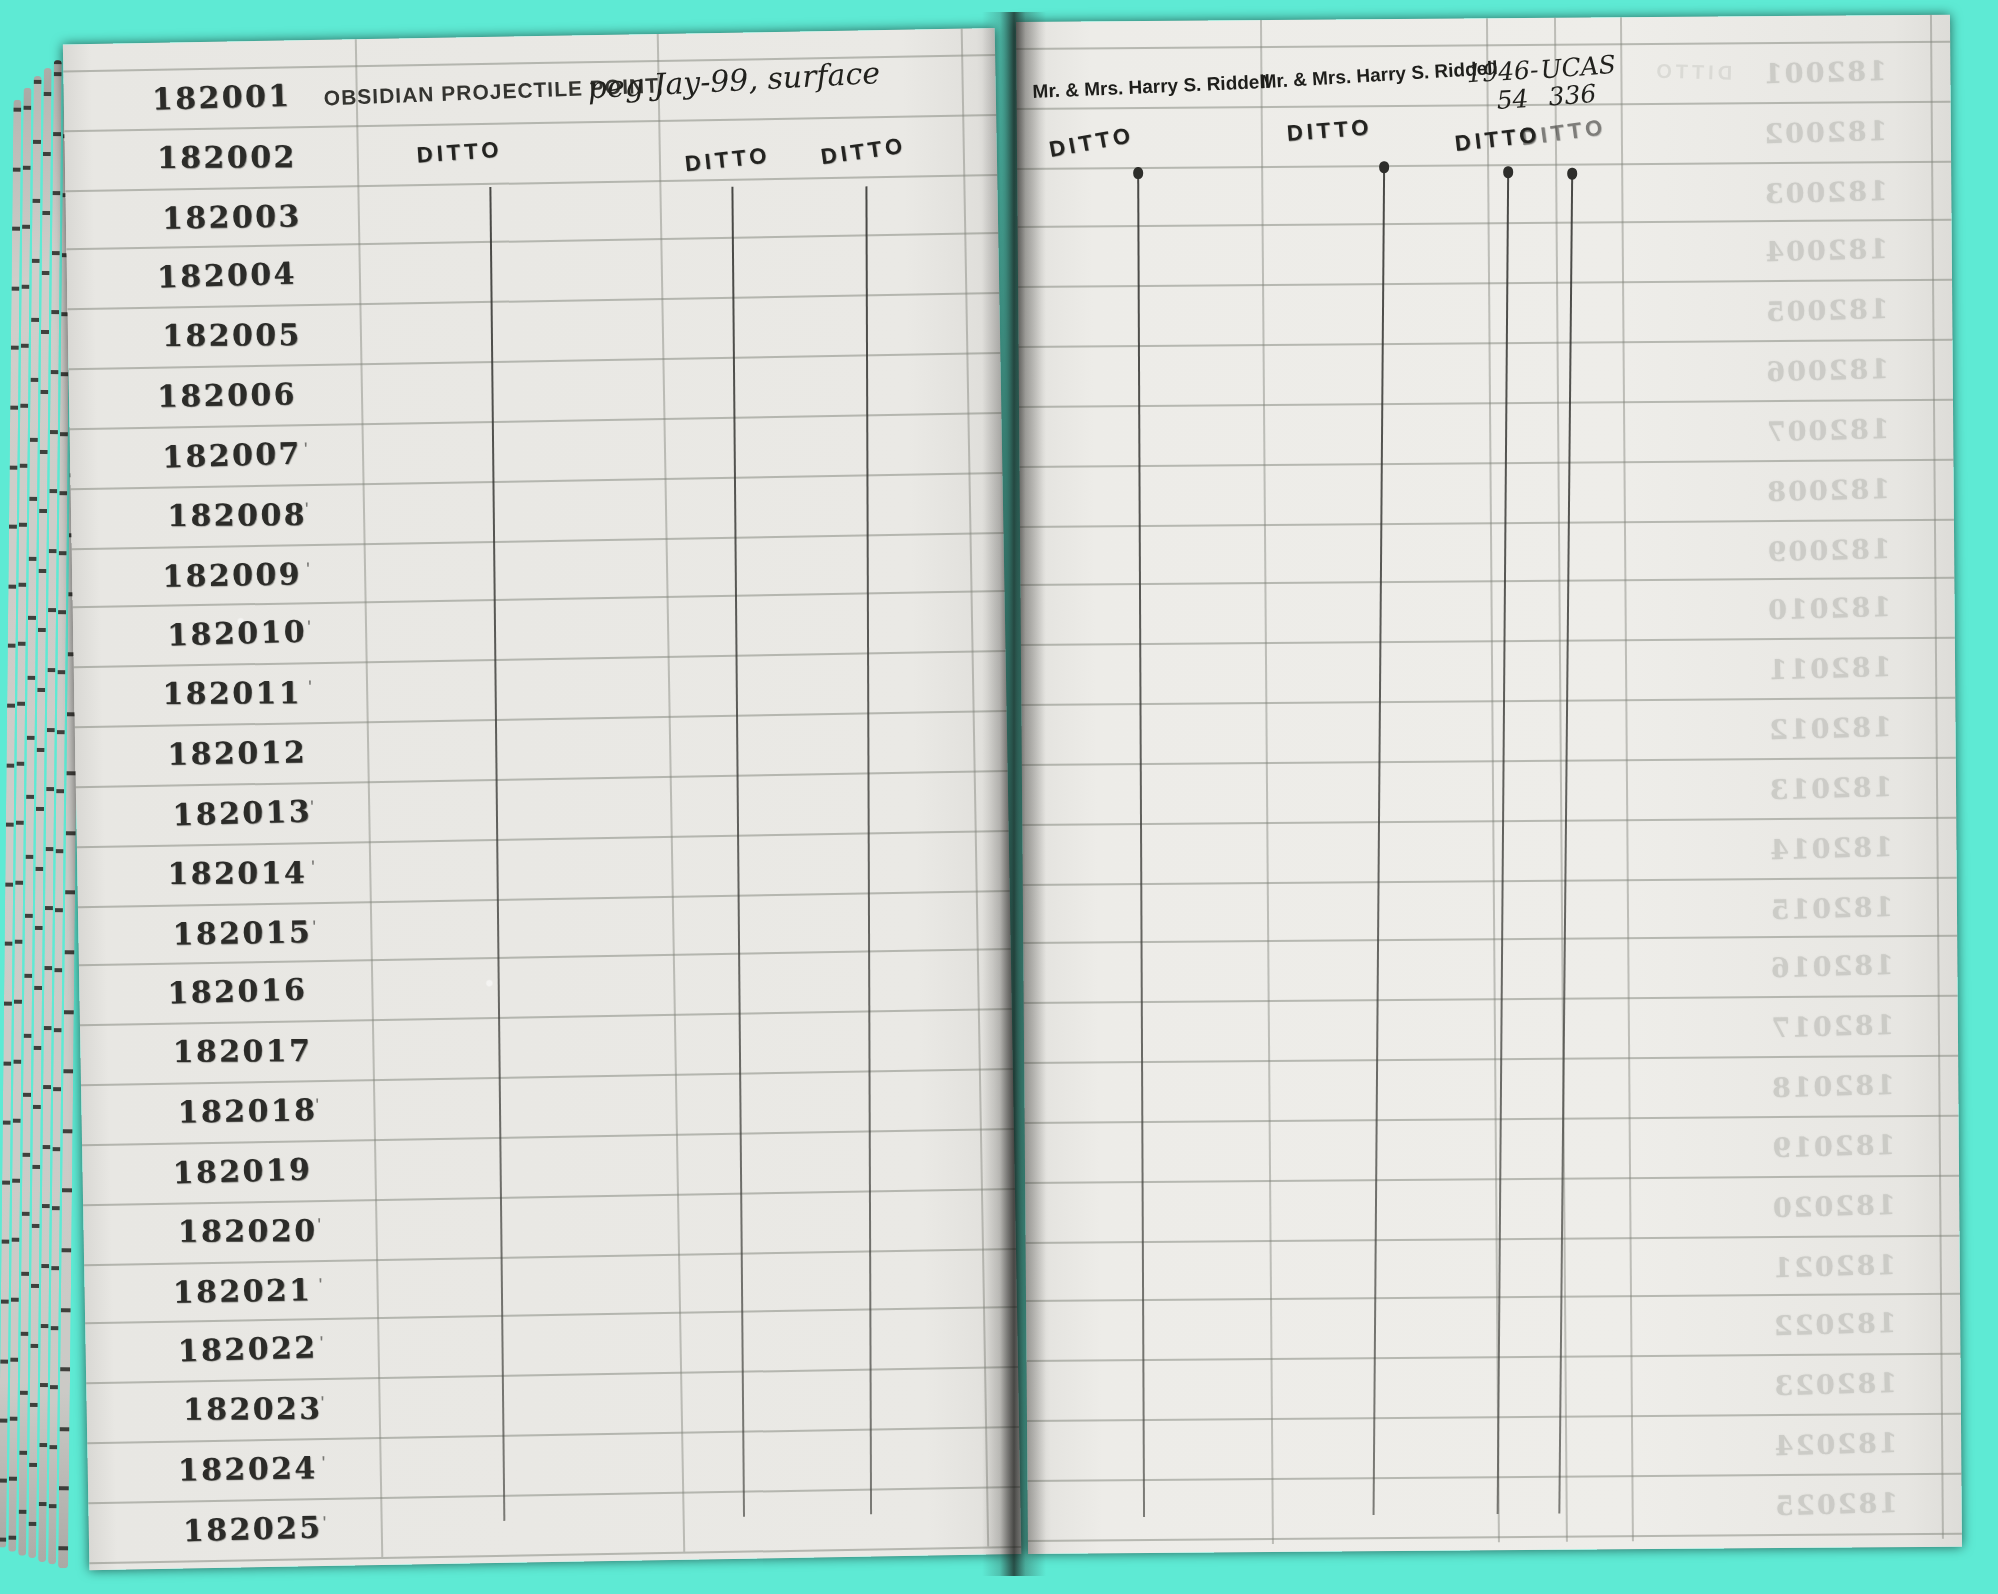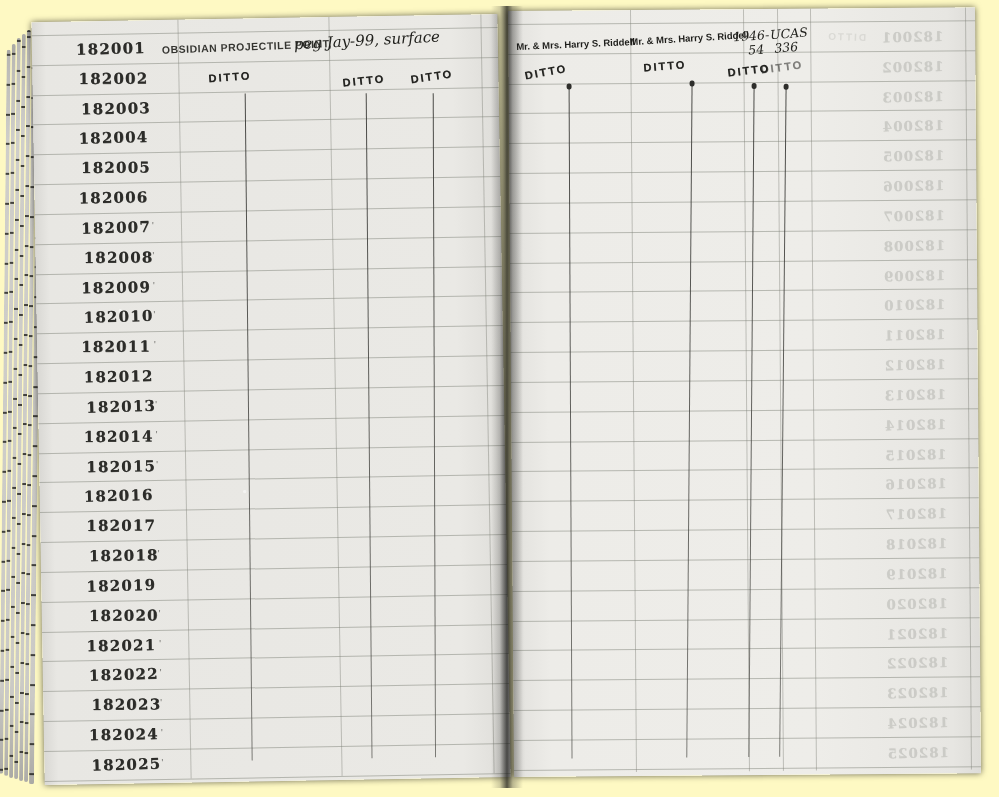--- a/index.html
+++ b/index.html
@@ -1,20 +1,20 @@
 <!DOCTYPE html>
 <html><head>
 <meta charset="utf-8">
 <style>
   html,body{margin:0;padding:0;background:#0b0b0a;}
   body{width:999px;height:797px;overflow:hidden;position:relative;
        font-family:"Liberation Sans",sans-serif;}
 
   
-  .scan{position:absolute;inset:0;background:#fef9c3;}
+  .scan{position:absolute;inset:0;background:#5eead4;}
 
   
   .edge-stack{position:absolute;left:3px;top:24px;width:37px;height:760px;
               transform:rotate(.6deg);}
   .edge-strip{position:absolute;top:0;bottom:0;width:3.5px;border-radius:2px;
       background:
         repeating-linear-gradient(180deg,rgba(40,40,36,.85) 0 2px,rgba(0,0,0,0) 2px 29.8px),
         linear-gradient(180deg,#b9b8b4,#cfceca 12%,#cbcac6 88%,#a9a8a4);}
   .edge-strip:nth-child(1){left:0;top:26px;bottom:10px;background-position:0 4px;}
   .edge-strip:nth-child(2){left:5px;top:20px;bottom:8px;background-position:0 9px;}

